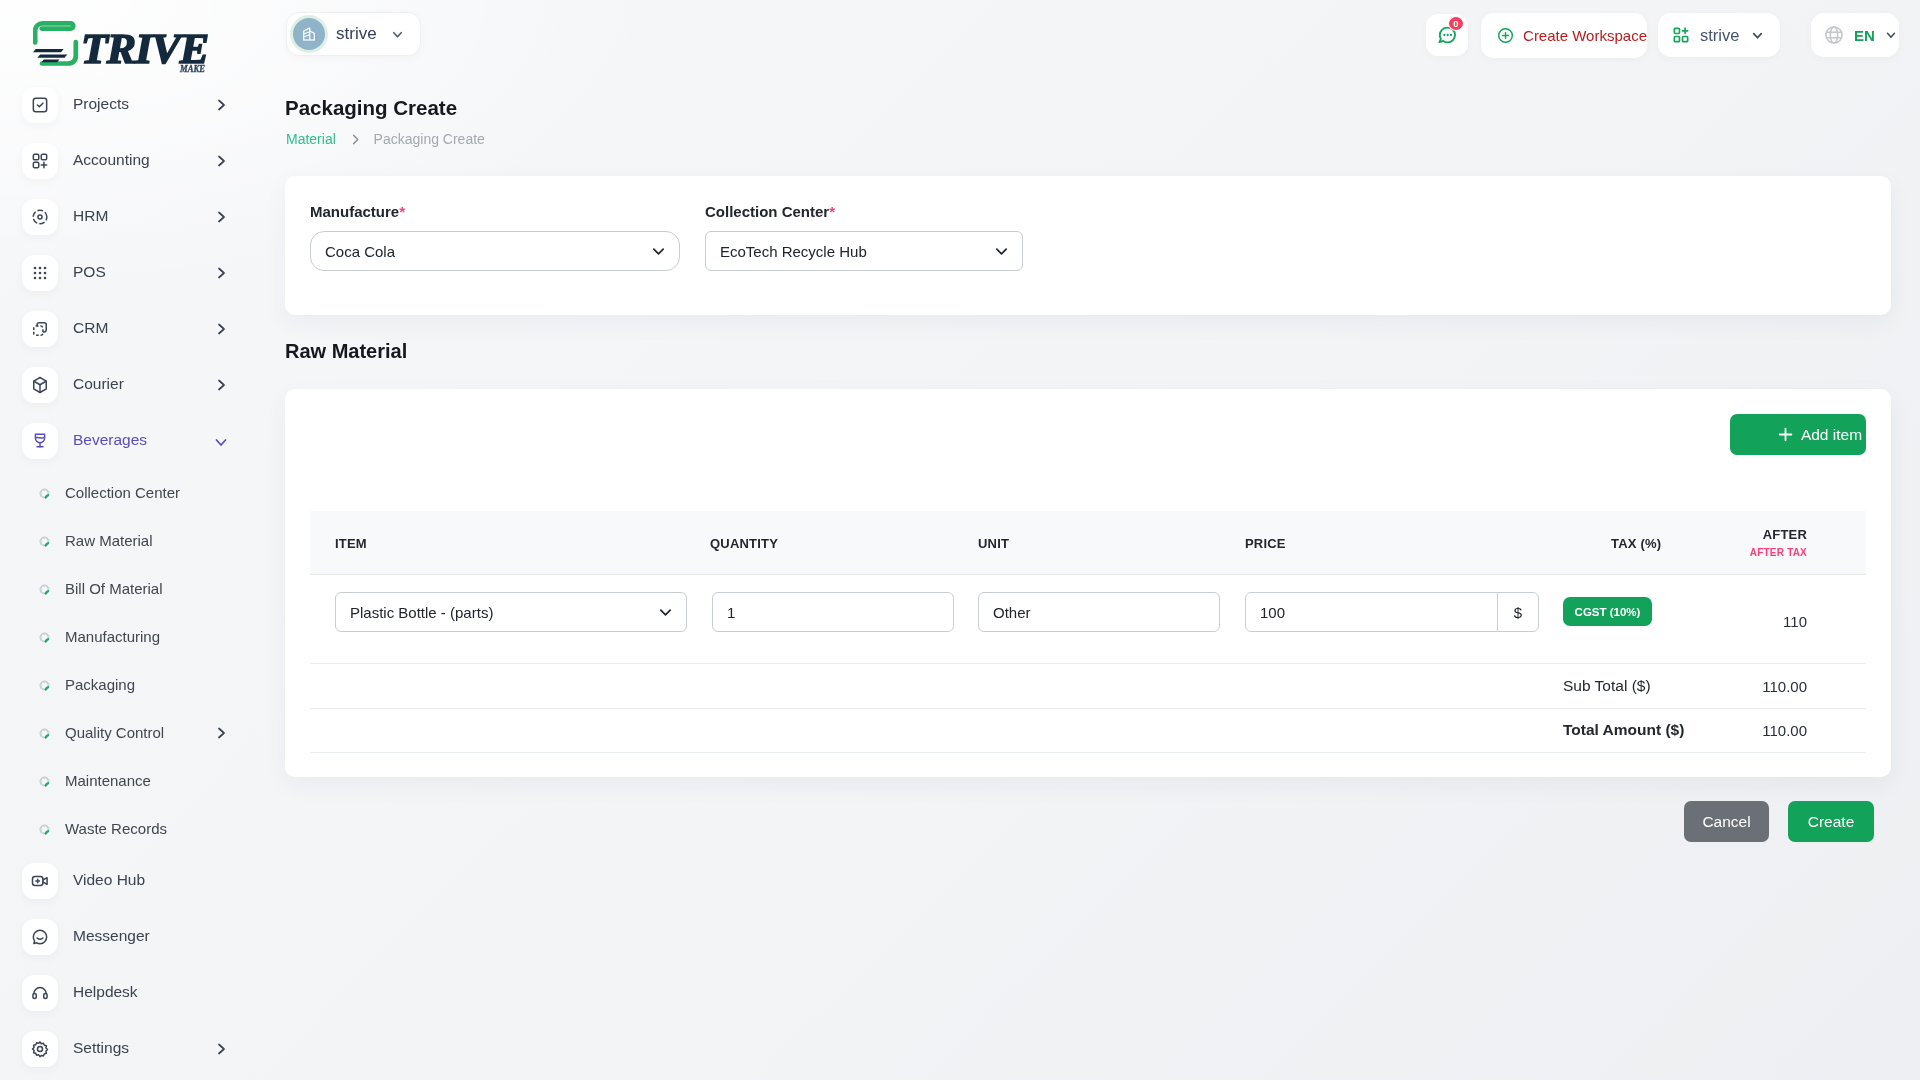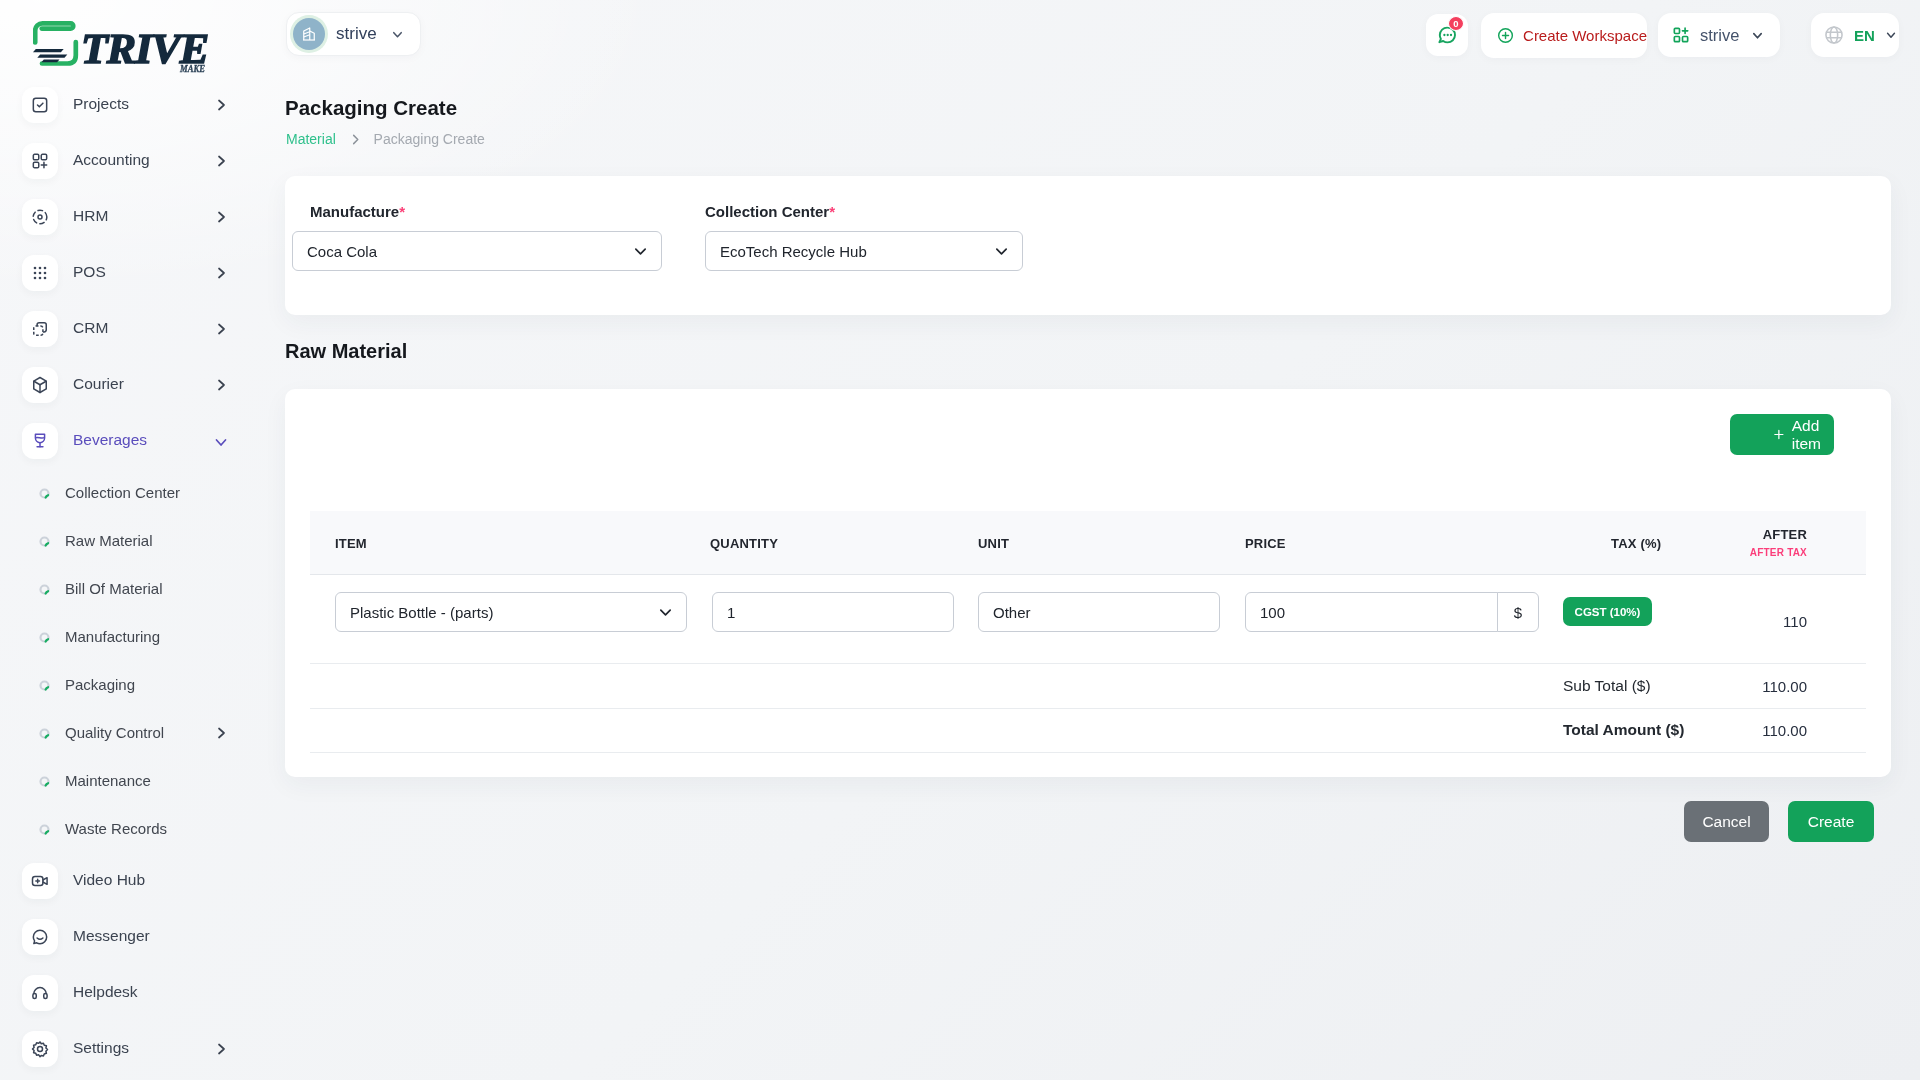--- a/index.html
+++ b/index.html
@@ -299,36 +299,36 @@
 <div class="abs" style="left:286px;top:131px;font-size:14px;">
   <span style="color:#2fc08c;">Material</span>
   <svg width="11" height="11" viewBox="0 0 12 12" style="margin:0 9px -1px 10px;">
       <path d="M4 1.5 L8.5 6 L4 10.5" fill="none" stroke="#8d939b" stroke-width="1.6" stroke-linecap="round" stroke-linejoin="round"></path>
     </svg>
   <span style="color:#a4a9b0;">Packaging Create</span>
 </div>
 
 <div class="card" style="top:176px;height:139px;"></div>
 <div class="lbl" style="left:310px;top:203px;">Manufacture<span class="star">*</span></div>
-<div class="select" style="left:292px;top:231px;width:370px;">Coca Cola
+<div class="select" style="left:310px;top:231px;width:370px;border-radius:14px;">Coca Cola
   <svg class="selchev" width="15" height="15" viewBox="0 0 16 16">
       <path d="M3 5.5 L8 10.5 L13 5.5" fill="none" stroke="#20252d" stroke-width="1.8" stroke-linecap="round" stroke-linejoin="round"></path>
     </svg>
 </div>
 <div class="lbl" style="left:705px;top:203px;">Collection Center<span class="star">*</span></div>
 <div class="select" style="left:705px;top:231px;width:318px;">EcoTech Recycle Hub
   <svg class="selchev" width="15" height="15" viewBox="0 0 16 16">
       <path d="M3 5.5 L8 10.5 L13 5.5" fill="none" stroke="#20252d" stroke-width="1.8" stroke-linecap="round" stroke-linejoin="round"></path>
     </svg>
 </div>
 
 <div class="abs" style="left:285px;top:340px;font-size:20px;font-weight:700;color:#15181d;">Raw Material</div>
 <div class="card" style="top:389px;height:388px;"></div>
 
-<div class="btn green" style="left:1730px;top:414px;width:104px;padding-left:43px;">
+<div class="btn green" style="left:1730px;top:414px;width:136px;padding-left:43px;">
   <svg width="17" height="17" viewBox="0 0 16 16" style="margin-right:7px;">
       <path d="M8 2.5 V13.5 M2.5 8 H13.5" stroke="#fff" stroke-width="1.7" stroke-linecap="round"></path>
     </svg>
   Add item
 </div>
 
 <div class="abs" style="left:310px;top:511px;width:1556px;height:64px;background:#f8f9fb;border-bottom:1px solid #e4e7eb;"></div>
 <div class="thead-lbl" style="left:335px;top:536px;">ITEM</div>
 <div class="thead-lbl" style="left:710px;top:536px;">QUANTITY</div>
 <div class="thead-lbl" style="left:978px;top:536px;">UNIT</div>

